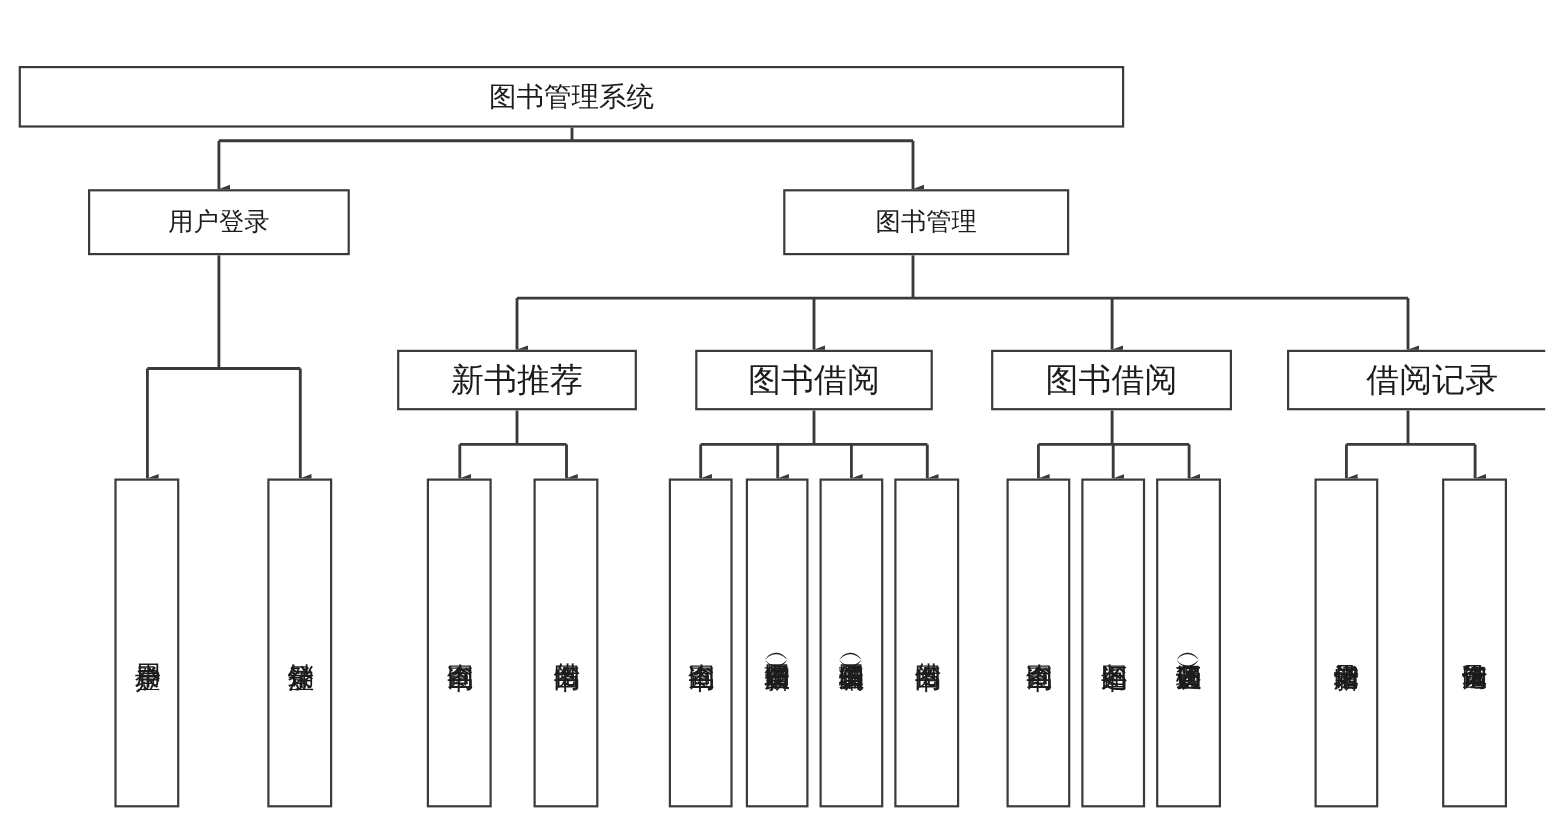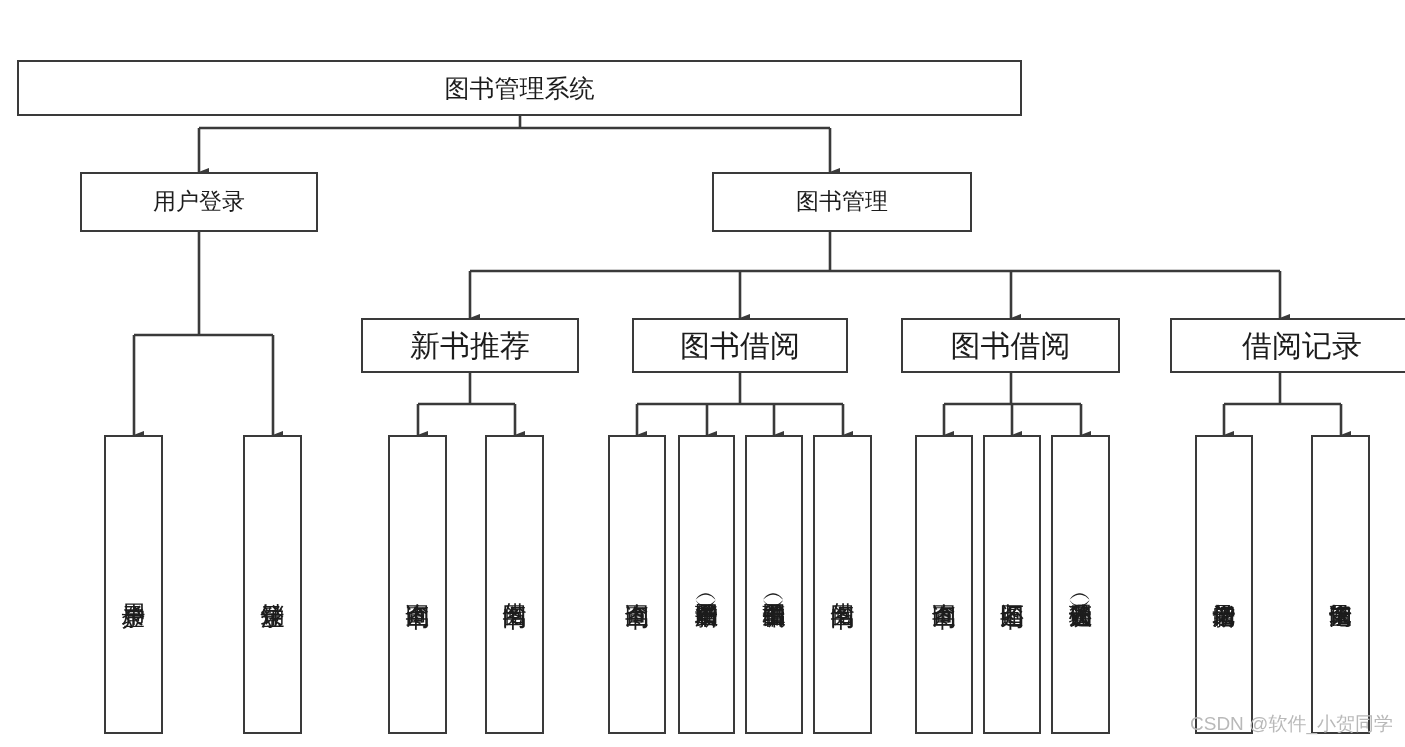--- a/index.html
+++ b/index.html
@@ -167,15 +167,14 @@
         <span class="node-label">确认归还（管理员）</span>
       </div>
       <div class="node-box level-4 leaf leaf-tall" style="left: 1195px; top: 435px; width: 58px; height: 299px;">
         <span class="node-label">新增借阅记录</span>
       </div>
       <div class="node-box level-4 leaf leaf-tall" style="left: 1311px; top: 435px; width: 59px; height: 299px;">
         <span class="node-label">查询借阅记录</span>
       </div>
     </div>
 
-  <div class="watermark" style="left:1190px; top:711px;">CSDN @软件_小贺同学</div>
 
 </div>
 
 </body></html>

